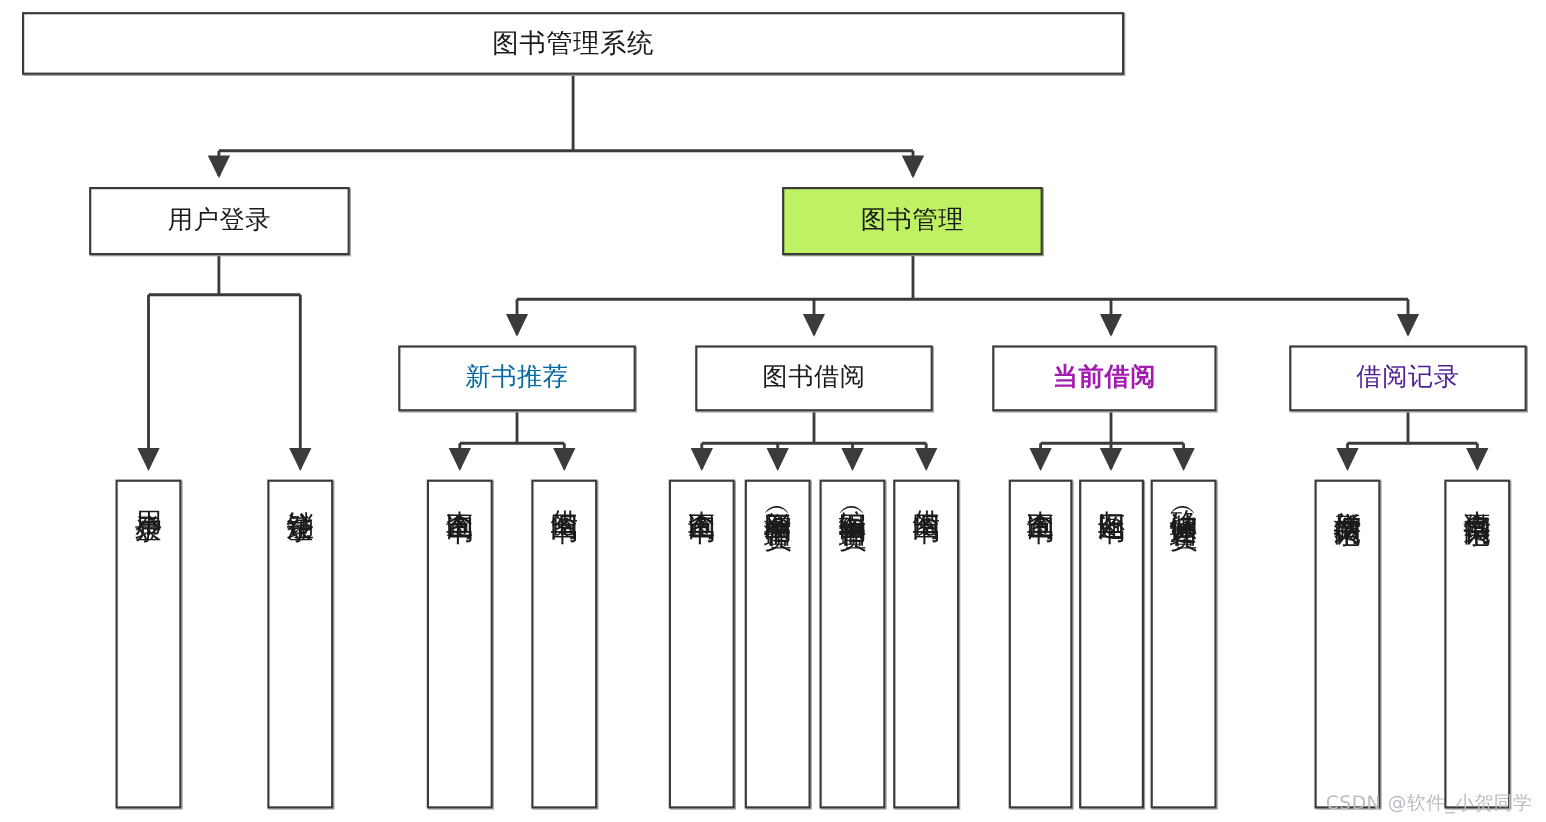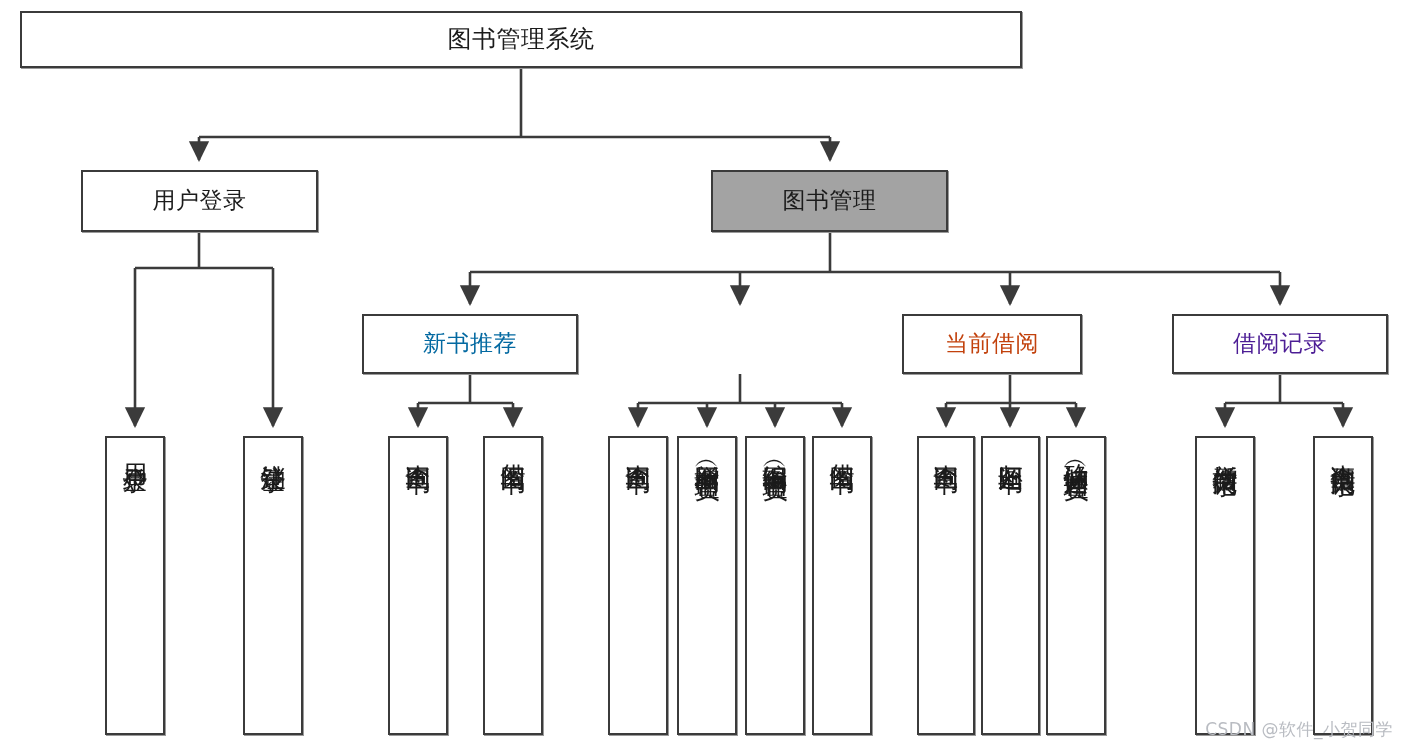--- a/index.html
+++ b/index.html
@@ -129,30 +129,33 @@
   </svg>
 
   <div class="node root horizontal" style="left: 20px; top: 11px; width: 1002px; height: 57px; border-color: rgb(59, 59, 59); background: rgb(255, 255, 255); color: rgb(27, 27, 27);">
     <span class="node-label">图书管理系统</span>
   </div>
 
   <div class="node horizontal" style="left: 81px; top: 170px; width: 237px; height: 62px; border-color: rgb(59, 59, 59); background: rgb(255, 255, 255); color: rgb(27, 27, 27);">
     <span class="node-label">用户登录</span>
   </div>
 
-  <div class="node horizontal" style="left: 711px; top: 170px; width: 237px; height: 62px; border-color: rgb(59, 59, 59); background: #a3a3a3; color: rgb(27, 27, 27);">
+  <div class="node horizontal" style="left: 711px; top: 170px; width: 237px; height: 62px; border-color: rgb(59, 59, 59); background: #bef264; color: rgb(27, 27, 27);">
     <span class="node-label">图书管理</span>
   </div>
 
   <div class="node horizontal" style="left: 362px; top: 314px; width: 216px; height: 60px; border-color: rgb(59, 59, 59); background: rgb(255, 255, 255); color: #0369a1;">
     <span class="node-label">新书推荐</span>
   </div>
 
-
-  <div class="node horizontal" style="left: 902px; top: 314px; width: 180px; height: 60px; border-color: rgb(59, 59, 59); background: rgb(255, 255, 255); color: #c2410c;">
+  <div class="node horizontal" style="left: 632px; top: 314px; width: 216px; height: 60px; border-color: rgb(59, 59, 59); background: rgb(255, 255, 255); color: rgb(27, 27, 27);">
+    <span class="node-label">图书借阅</span>
+  </div>
+
+  <div class="node horizontal" style="left: 902px; top: 314px; width: 204px; height: 60px; border-color: rgb(59, 59, 59); background: rgb(255, 255, 255); color: #a21caf; font-weight: bold;">
     <span class="node-label">当前借阅</span>
   </div>
 
   <div class="node horizontal" style="left: 1172px; top: 314px; width: 216px; height: 60px; border-color: rgb(59, 59, 59); background: rgb(255, 255, 255); color: #4c1d95;">
     <span class="node-label">借阅记录</span>
   </div>
 
   <div class="node vertical" style="left: 105px; top: 436px; width: 60px; height: 299px; border-color: rgb(59, 59, 59); background: rgb(255, 255, 255); color: rgb(27, 27, 27);">
     <span class="node-label">用户登录</span>
   </div>

